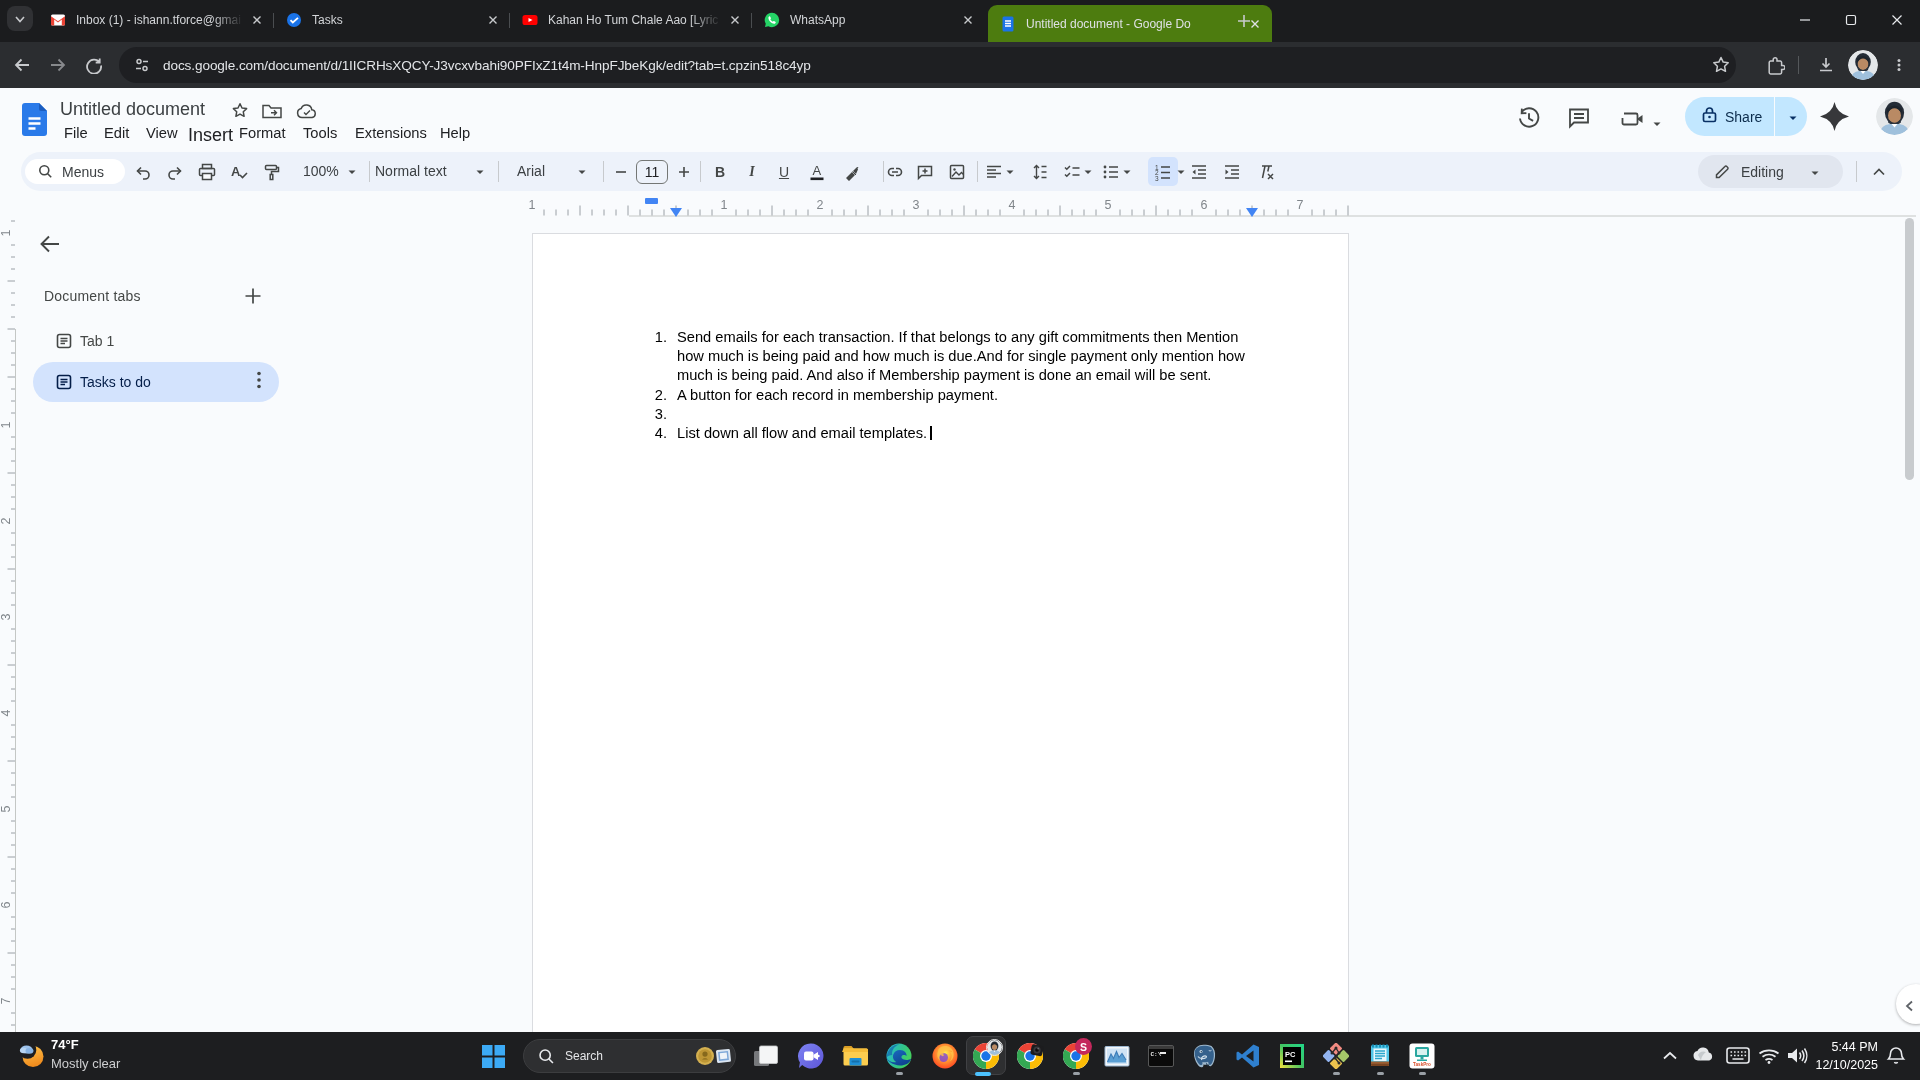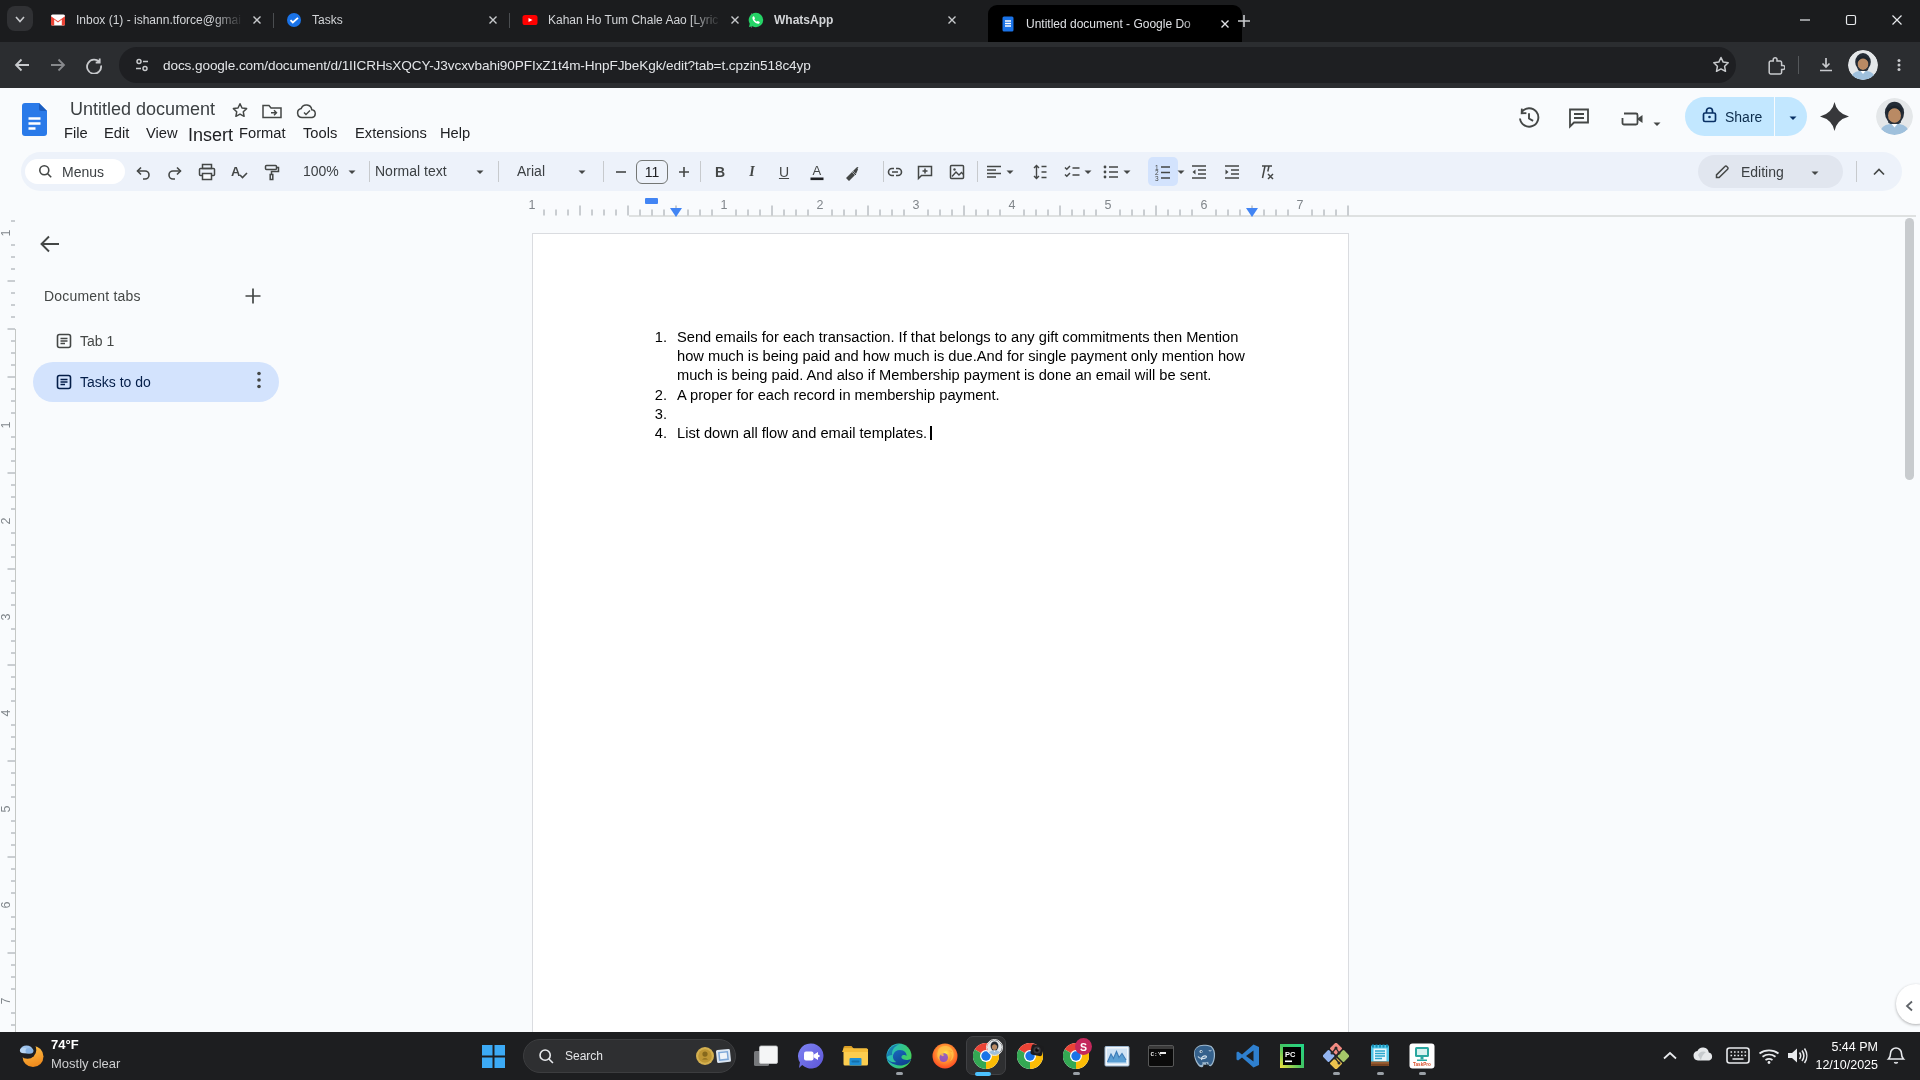--- a/index.html
+++ b/index.html
@@ -44,33 +44,33 @@
             <path d="M6.5 6 L10.5 8 L6.5 10 Z" fill="#fff"></path>
           </svg></div>
         <div style="margin-left:10px;font-size:12px;color:#d3d5d8;white-space:nowrap;overflow:hidden;flex:1;-webkit-mask-image:linear-gradient(90deg,#000 80%,transparent 98%)">Kahan Ho Tum Chale Aao [Lyric</div>
         <div class="flex" style="width:16px;height:16px;margin:0 8px 0 2px;justify-content:center;flex:none">
           <svg width="10" height="10" viewBox="0 0 10 10" style="">
             <path d="M1.5 1.5 L8.5 8.5 M8.5 1.5 L1.5 8.5" stroke="#c8cacd" stroke-width="1.4"></path>
           </svg>
         </div>
       </div>
       <div class="abs" style="left:751px;top:13px;width:1px;height:15px;background:#4a4d50"></div>
-      <div class="abs flex" style="left:738px;top:0;width:230px;height:40px;font-weight:bold;">
+      <div class="abs flex" style="left:754px;top:0;width:230px;height:40px;">
         <div style="margin-left:10px;width:16px;height:16px;flex:none"><svg width="16" height="16" viewBox="0 0 16 16" style="">
             <path d="M8 .8 a7.2 7.2 0 0 1 0 14.4 c-1.3 0 -2.5 -.33 -3.5 -.9 L1 15 l.75-3.3 A7.2 7.2 0 0 1 8 .8 Z" fill="#25d366"></path>
 <path d="M5.6 4.2 c-.5.1-1.2.8-1.2 1.8 c0 1.8 1.5 3.8 3.4 4.9 c1.2.7 2.6 1 3.3.5 c.5-.3.8-1 .6-1.4 l-1.7-.9 c-.3-.1-.5 0-.7.2 l-.4.5 c-.8-.3-2.2-1.5-2.6-2.5 l.5-.5 c.2-.2.2-.5.1-.7 l-.8-1.6 c-.1-.3-.3-.4-.5-.3 Z" fill="#fff"></path>
           </svg></div>
         <div style="margin-left:10px;font-size:12px;color:#d3d5d8;white-space:nowrap;overflow:hidden;flex:1;-webkit-mask-image:linear-gradient(90deg,#000 80%,transparent 98%)">WhatsApp</div>
         <div class="flex" style="width:16px;height:16px;margin:0 8px 0 2px;justify-content:center;flex:none">
           <svg width="10" height="10" viewBox="0 0 10 10" style="">
             <path d="M1.5 1.5 L8.5 8.5 M8.5 1.5 L1.5 8.5" stroke="#c8cacd" stroke-width="1.4"></path>
           </svg>
         </div>
       </div>
-      <div class="abs flex" style="left:988px;top:5px;width:254px;height:37px;background:#000000;border-radius:9px 9px 0 0">
+      <div class="abs flex" style="left:988px;top:5px;width:284px;height:37px;background:#4d7c0f;border-radius:9px 9px 0 0">
         <div style="margin-left:12px;width:16px;height:16px;flex:none"><svg width="16" height="16" viewBox="0 0 16 16" style="">
             <rect x="2.5" y="0.5" width="11" height="15" rx="1.5" fill="#1a73e8"></rect>
             <path d="M5 5h6 M5 7.5h6 M5 10h6" stroke="#fff" stroke-width="1.4"></path>
           </svg></div>
         <div style="margin-left:10px;font-size:12px;color:#dfe1e5;white-space:nowrap;overflow:hidden;flex:1;-webkit-mask-image:linear-gradient(90deg,#000 82%,transparent 97%)">Untitled document - Google Do</div>
         <div class="flex" style="width:16px;height:16px;margin:0 9px 0 2px;justify-content:center;flex:none">
           <svg width="10" height="10" viewBox="0 0 10 10" style="">
             <path d="M1.5 1.5 L8.5 8.5 M8.5 1.5 L1.5 8.5" stroke="#dfe1e5" stroke-width="1.4"></path>
           </svg>
         </div>
@@ -162,21 +162,21 @@
           <circle cx="7" cy="11.5" r="1.5" fill="#c8cacd"></circle>
         </svg>
       </div>
     </div>
     <div class="abs" style="left:0;top:88px;width:1920px;height:64px;background:#f9fbfd">
       <div class="abs" style="left:22px;top:15px"><svg width="25" height="33" viewBox="0 0 25 33" style="">
           <path d="M3 0 h14 l8 8 v22 a3 3 0 0 1 -3 3 h-19 a3 3 0 0 1 -3 -3 v-27 a3 3 0 0 1 3 -3 Z" fill="#2a7ae9"></path>
 <path d="M17 0 l8 8 h-6 a2 2 0 0 1 -2 -2 Z" fill="#1b5dc0"></path>
 <path d="M6.5 15.51 h12 M6.5 20.509999999999998 h12 M6.5 25.509999999999998 h7" stroke="#fff" stroke-width="2.6"></path>
         </svg></div>
-      <div class="abs" style="left:70px;top:11px;font-size:18px;color:#3c4043">Untitled document</div>
+      <div class="abs" style="left:60px;top:11px;font-size:18px;color:#3c4043">Untitled document</div>
       <div class="abs" style="left:231px;top:14px"><svg width="18" height="18" viewBox="0 0 18 18" style="">
           <path d="M9 1.8 l2 4.2 4.6.6 -3.3 3.2 .8 4.5 -4.1-2.2 -4.1 2.2 .8-4.5 -3.3-3.2 4.6-.6 Z" fill="none" stroke="#444746" stroke-width="1.5" stroke-linejoin="round"></path>
         </svg></div>
       <div class="abs" style="left:262px;top:15px"><svg width="20" height="17" viewBox="0 0 20 17" style="">
           <path d="M1 2.5 h6 l2 2.5 h10 v9.5 h-18 Z" fill="none" stroke="#444746" stroke-width="1.5"></path>
           <path d="M9 9.8 h5 M12 7.3 l2.5 2.5 -2.5 2.5" fill="none" stroke="#444746" stroke-width="1.4"></path>
         </svg></div>
       <div class="abs" style="left:296px;top:16px"><svg width="22" height="16" viewBox="0 0 22 16" style="">
           <path d="M6 13.5 a4.5 4.5 0 0 1 -.8-8.9 a5.5 5.5 0 0 1 10.6 1.2 a3.9 3.9 0 0 1 .3 7.7 Z" fill="none" stroke="#444746" stroke-width="1.5"></path>
           <path d="M8 8.6 l2 2 4-4" fill="none" stroke="#444746" stroke-width="1.4"></path>
@@ -609,21 +609,21 @@
           <circle cx="2" cy="9" r="1.8" fill="#444746"></circle>
           <circle cx="2" cy="15.5" r="1.8" fill="#444746"></circle>
         </svg></div>
     </div>
     <div class="abs" style="left:532px;top:233px;width:817px;height:799px;background:#fff;border:1px solid #dadce0;border-bottom:none"></div>
     <div class="abs" style="left:640px;top:327.6px;width:27px;text-align:right;font-size:14.67px;line-height:19.33px;color:#000">1.</div>
     <div class="abs" style="left:677px;top:327.6px;font-size:14.67px;line-height:19.33px;color:#000;white-space:nowrap">Send emails for each transaction. If that belongs to any gift commitments then Mention</div>
     <div class="abs" style="left:677px;top:366.3px;font-size:14.67px;line-height:19.33px;color:#000;white-space:nowrap">much is being paid. And also if Membership payment is done an email will be sent.</div>
     <div class="abs" style="left:677px;top:346.9px;font-size:14.67px;line-height:19.33px;color:#000;white-space:nowrap">how much is being paid and how much is due.And for single payment only mention how</div>
     <div class="abs" style="left:640px;top:385.6px;width:27px;text-align:right;font-size:14.67px;line-height:19.33px;color:#000">2.</div>
-    <div class="abs" style="left:677px;top:385.6px;font-size:14.67px;line-height:19.33px;color:#000;white-space:nowrap">A proper for each record in membership payment.</div>
+    <div class="abs" style="left:677px;top:385.6px;font-size:14.67px;line-height:19.33px;color:#000;white-space:nowrap">A button for each record in membership payment.</div>
     <div class="abs" style="left:640px;top:404.9px;width:27px;text-align:right;font-size:14.67px;line-height:19.33px;color:#000">3.</div>
     <div class="abs" style="left:640px;top:424.2px;width:27px;text-align:right;font-size:14.67px;line-height:19.33px;color:#000">4.</div>
     <div class="abs" style="left:677px;top:424.2px;font-size:14.67px;line-height:19.33px;color:#000;white-space:nowrap">List down all flow and email templates.</div>
     <div class="abs" style="left:930px;top:426px;width:1.6px;height:13.5px;background:#000"></div>
     <div class="abs" style="left:1905px;top:218px;width:9px;height:262px;background:#c8cbce;border-radius:4.5px"></div>
     <div class="abs flex" style="left:1896px;top:984px;width:40px;height:40px;background:#fff;border-radius:50%;box-shadow:0 1px 3px rgba(0,0,0,.3);justify-content:flex-start">
       <span style="margin-left:8px;height:12px"><svg width="10" height="12" viewBox="0 0 10 12" style="">
           <path d="M8 1.5 L3 6 L8 10.5" fill="none" stroke="#5f6368" stroke-width="1.8"></path>
         </svg></span>
     </div>

